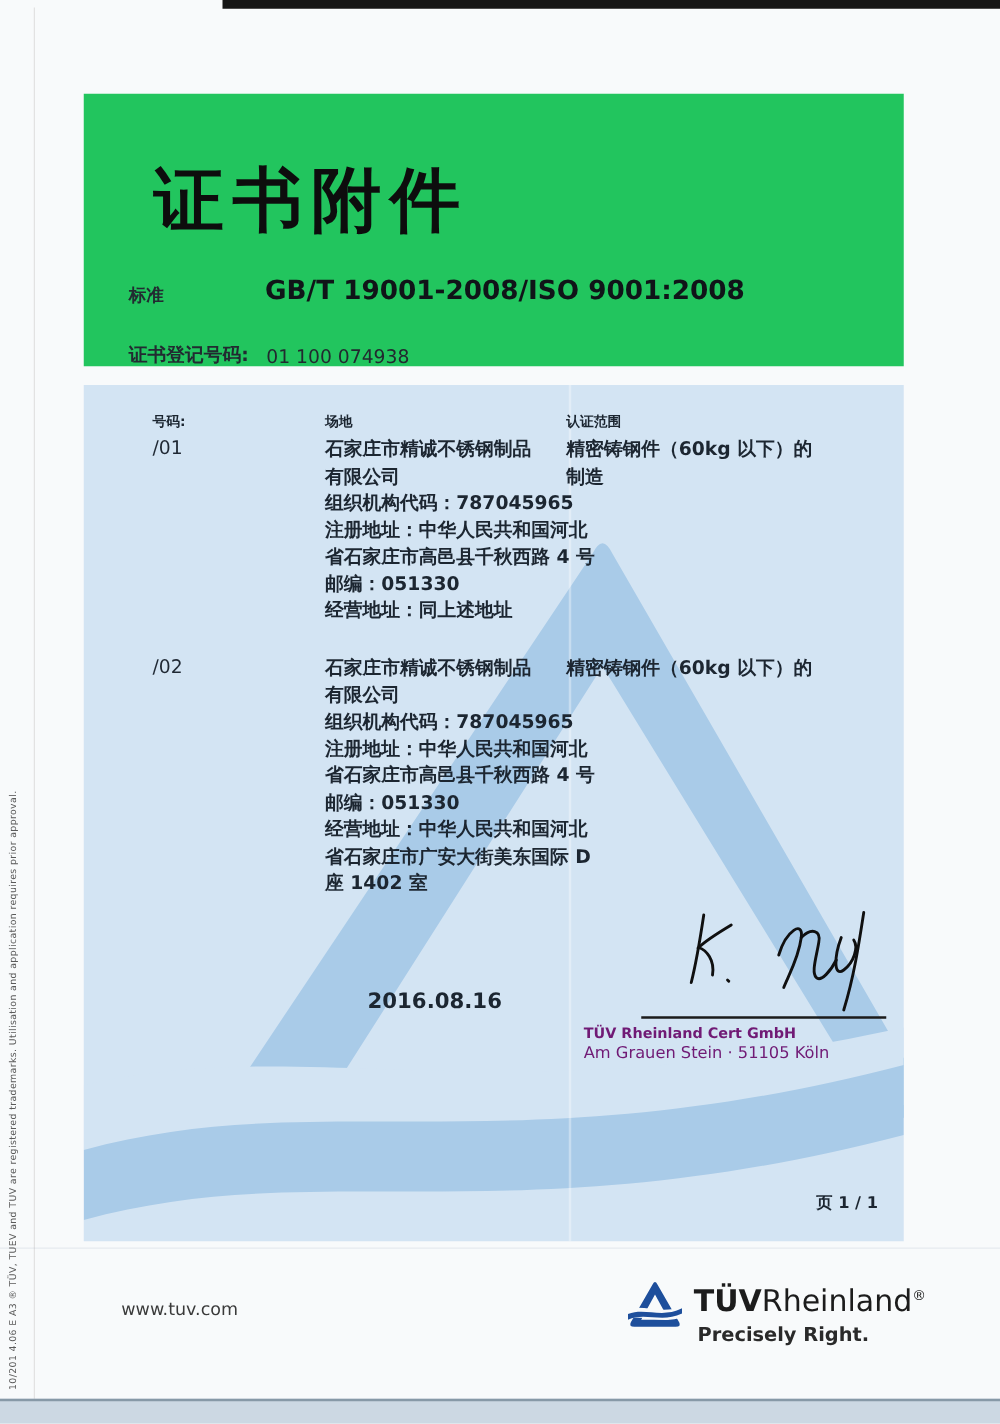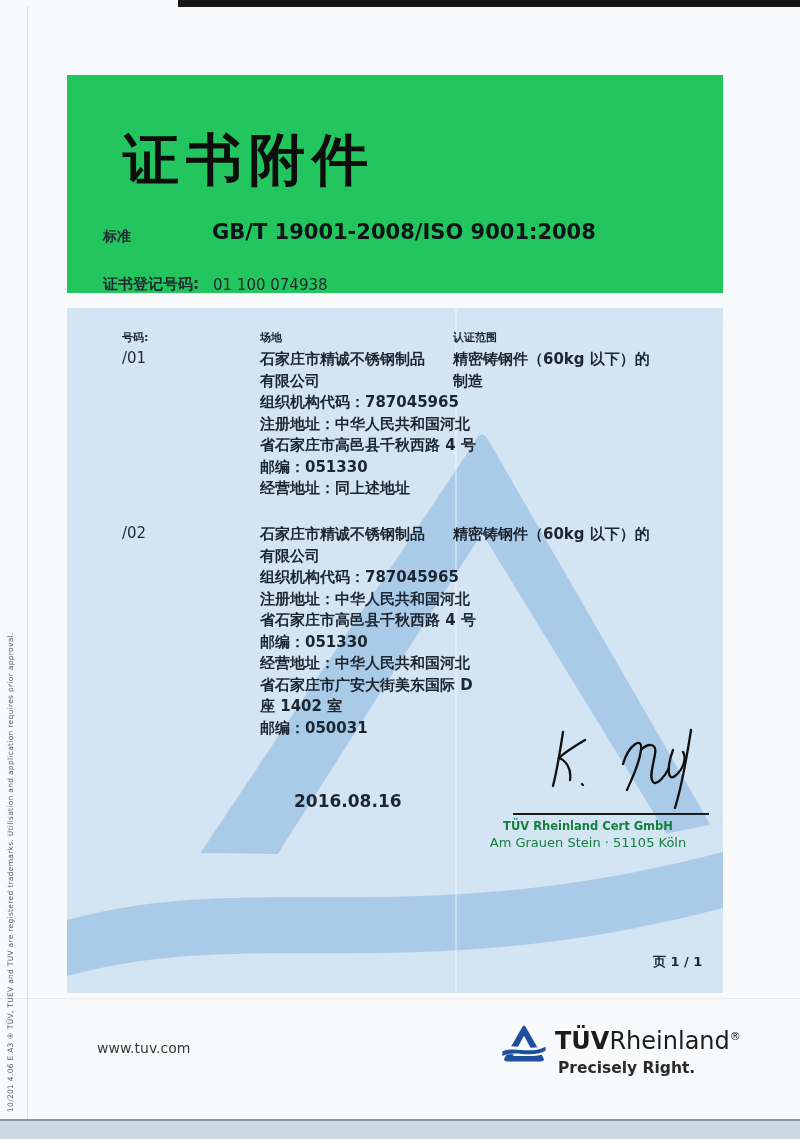--- a/index.html
+++ b/index.html
@@ -35,21 +35,21 @@
   .row-number{position:absolute;left:55px;font-size:15px;color:#1f2833;}
   .site-lines,.scope-lines{position:absolute;font-size:15px;line-height:21.5px;color:#1c2631;font-weight:600;width:270px;}
   .site-lines{left:193px;}
   .scope-lines{left:386px;width:262px;}
   .r1{top:41px;}
   .r2{top:216px;}
 
   .issue-date{position:absolute;left:227px;top:483px;font-size:17px;font-weight:600;color:#1c2631;}
   .signature{position:absolute;left:478px;top:412px;width:170px;height:95px;}
   .sig-line{position:absolute;left:446px;top:505px;width:196px;height:2px;background:#1b1b1b;}
-  .org-lines{position:absolute;left:400px;top:511px;width:242px;text-align:center;color:#15803d;}
+  .org-lines{position:absolute;left:400px;top:511px;width:242px;text-align:left;color:#701a75;}
   .org-line1{font-size:11.5px;font-weight:bold;}
   .org-line2{font-size:13px;margin-top:2px;}
   .page-label{position:absolute;left:586px;top:645px;font-size:13px;font-weight:bold;color:#1c2631;}
 
   
   .footer-url{position:absolute;left:97px;top:1040px;font-size:14px;color:#3a3a3a;}
   .logo{position:absolute;left:501px;top:1019px;width:260px;height:66px;}
   .logo-triangle{position:absolute;left:0;top:2px;width:46px;height:44px;}
   .brand{position:absolute;left:54px;top:8px;font-size:24px;color:#1c1c1c;white-space:nowrap;}
   .brand .b-tuv{font-weight:bold;}
@@ -109,21 +109,20 @@
     <div class="site-lines r2">
         <div>石家庄市精诚不锈钢制品</div>
         <div>有限公司</div>
         <div>组织机构代码：787045965</div>
         <div>注册地址：中华人民共和国河北</div>
         <div>省石家庄市高邑县千秋西路 4 号</div>
         <div>邮编：051330</div>
         <div>经营地址：中华人民共和国河北</div>
         <div>省石家庄市广安大街美东国际 D</div>
         <div>座 1402 室</div>
-        <div>邮编：050031</div>
       </div>
     <div class="scope-lines r2">
         <div>精密铸钢件（60kg 以下）的</div>
       </div>
 
     <div class="issue-date">2016.08.16</div>
 
     <svg class="signature" viewBox="0 0 170 95" aria-hidden="true">
       <g fill="none" stroke="#101010" stroke-width="2.3" stroke-linecap="round">
         <path d="M18 12 C 15 32, 12 50, 8 66"></path>

